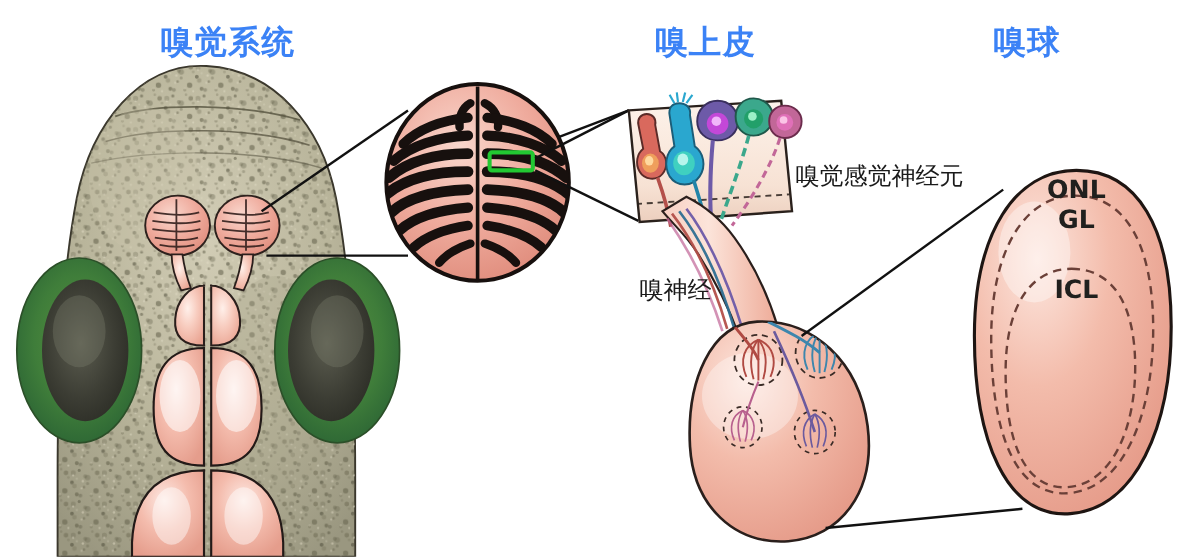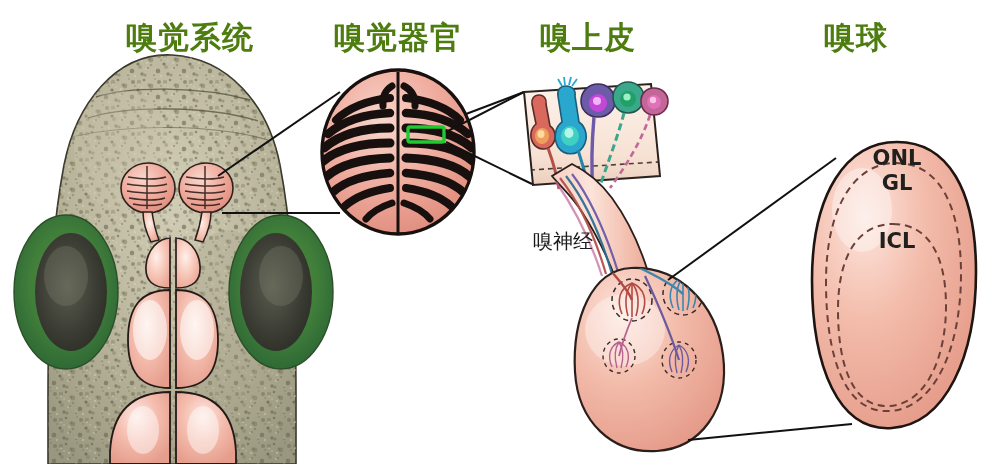--- a/index.html
+++ b/index.html
@@ -1,19 +1,19 @@
 <!DOCTYPE html>
 <html><head>
 <meta charset="utf-8">
 <style>
   html,body{margin:0;padding:0;background:#ffffff;}
   body{width:1000px;height:464px;position:relative;overflow:hidden;
        font-family:"DejaVu Sans","Liberation Sans",sans-serif;}
   .stage{position:absolute;inset:0;width:1000px;height:464px;}
-  .panel-title{position:absolute;font-size:31px;font-weight:600;color:#4d7c0f;
+  .panel-title{position:absolute;font-size:27px;font-weight:600;color:#3b82f6;
                letter-spacing:1px;white-space:nowrap;transform:translateX(-50%);}
   .inline-label{position:absolute;font-size:20px;color:#1a1a1a;white-space:nowrap;}
   svg.layer{position:absolute;left:0;top:0;width:1000px;height:464px;overflow:visible;}
   text.bulbLayer{font-family:"DejaVu Sans","Liberation Sans",sans-serif;
                  font-size:21px;font-weight:700;fill:#20201e;}
 </style>
 </head>
 <body>
 
 <div class="stage">
@@ -339,19 +339,19 @@
     </g>
 
     <g>
       <text class="bulbLayer" text-anchor="middle" x="897" y="165">ONL</text>
       <text class="bulbLayer" text-anchor="middle" x="897" y="190">GL</text>
       <text class="bulbLayer" text-anchor="middle" x="897" y="248">ICL</text>
     </g>
   </svg>
 
   <div class="panel-title" style="left:190px;top:17px;">嗅觉系统</div>
-  <div class="panel-title" style="left:398px;top:17px;">嗅觉器官</div>
   <div class="panel-title" style="left:588px;top:17px;">嗅上皮</div>
   <div class="panel-title" style="left:856px;top:17px;">嗅球</div>
 
+  <div class="inline-label" style="left:663px;top:133px;">嗅觉感觉神经元</div>
   <div class="inline-label" style="left:533px;top:228px;text-align:right;">嗅神经</div>
 
 </div>
 
 </body></html>

